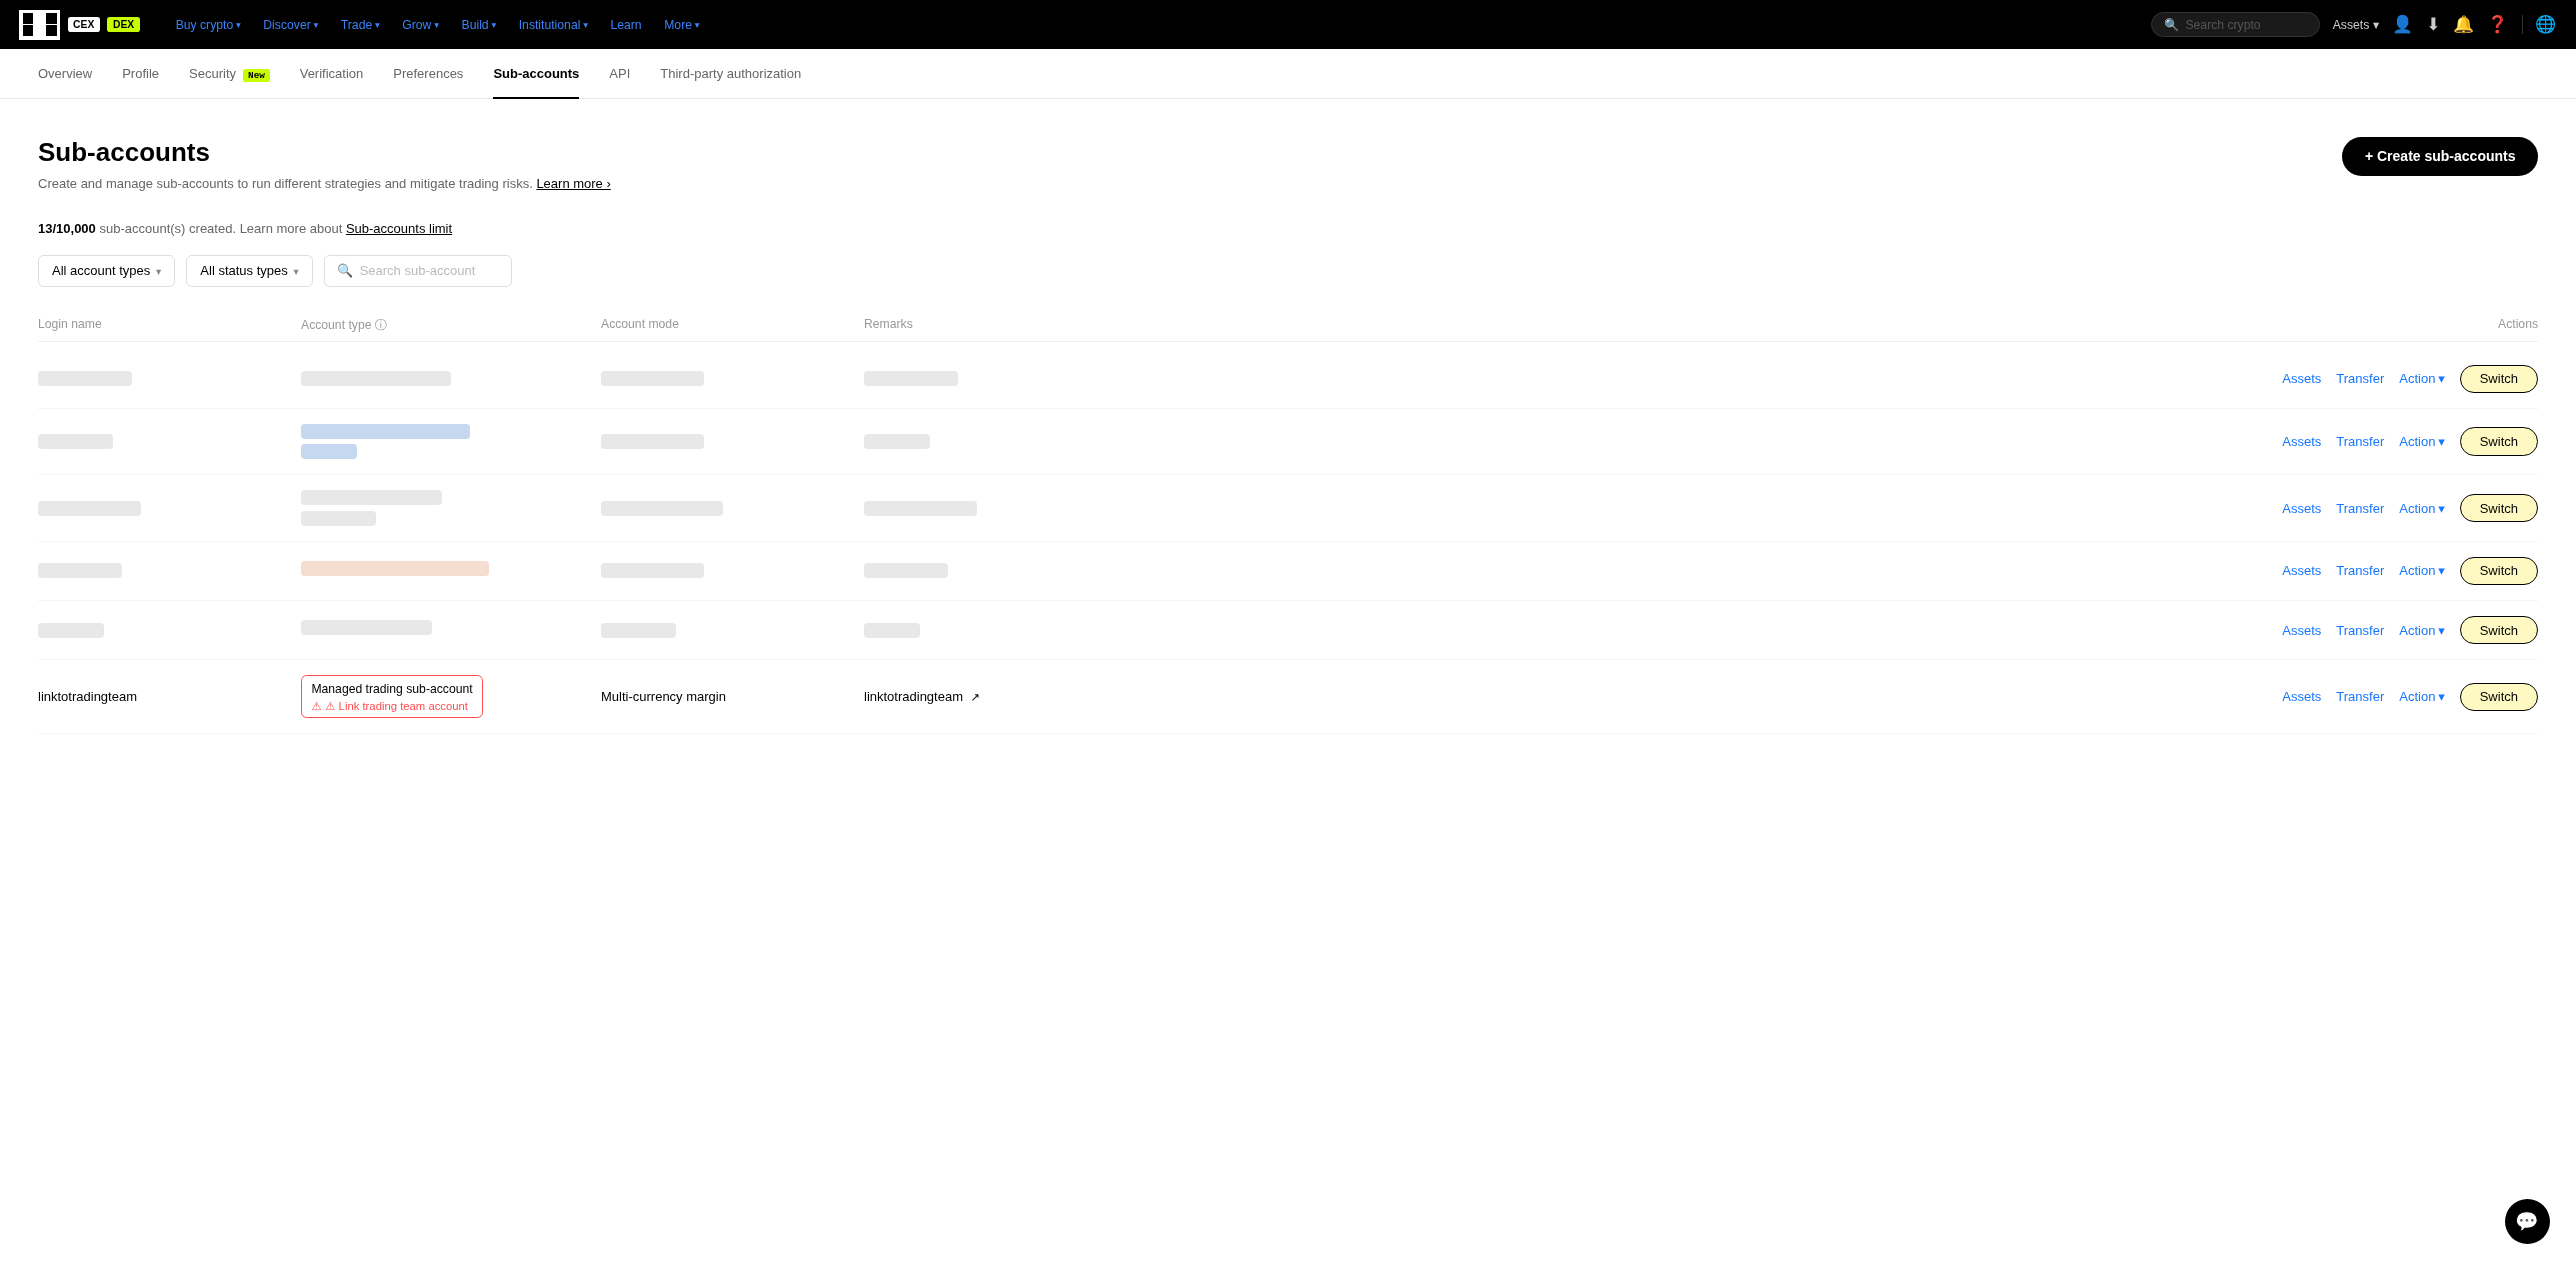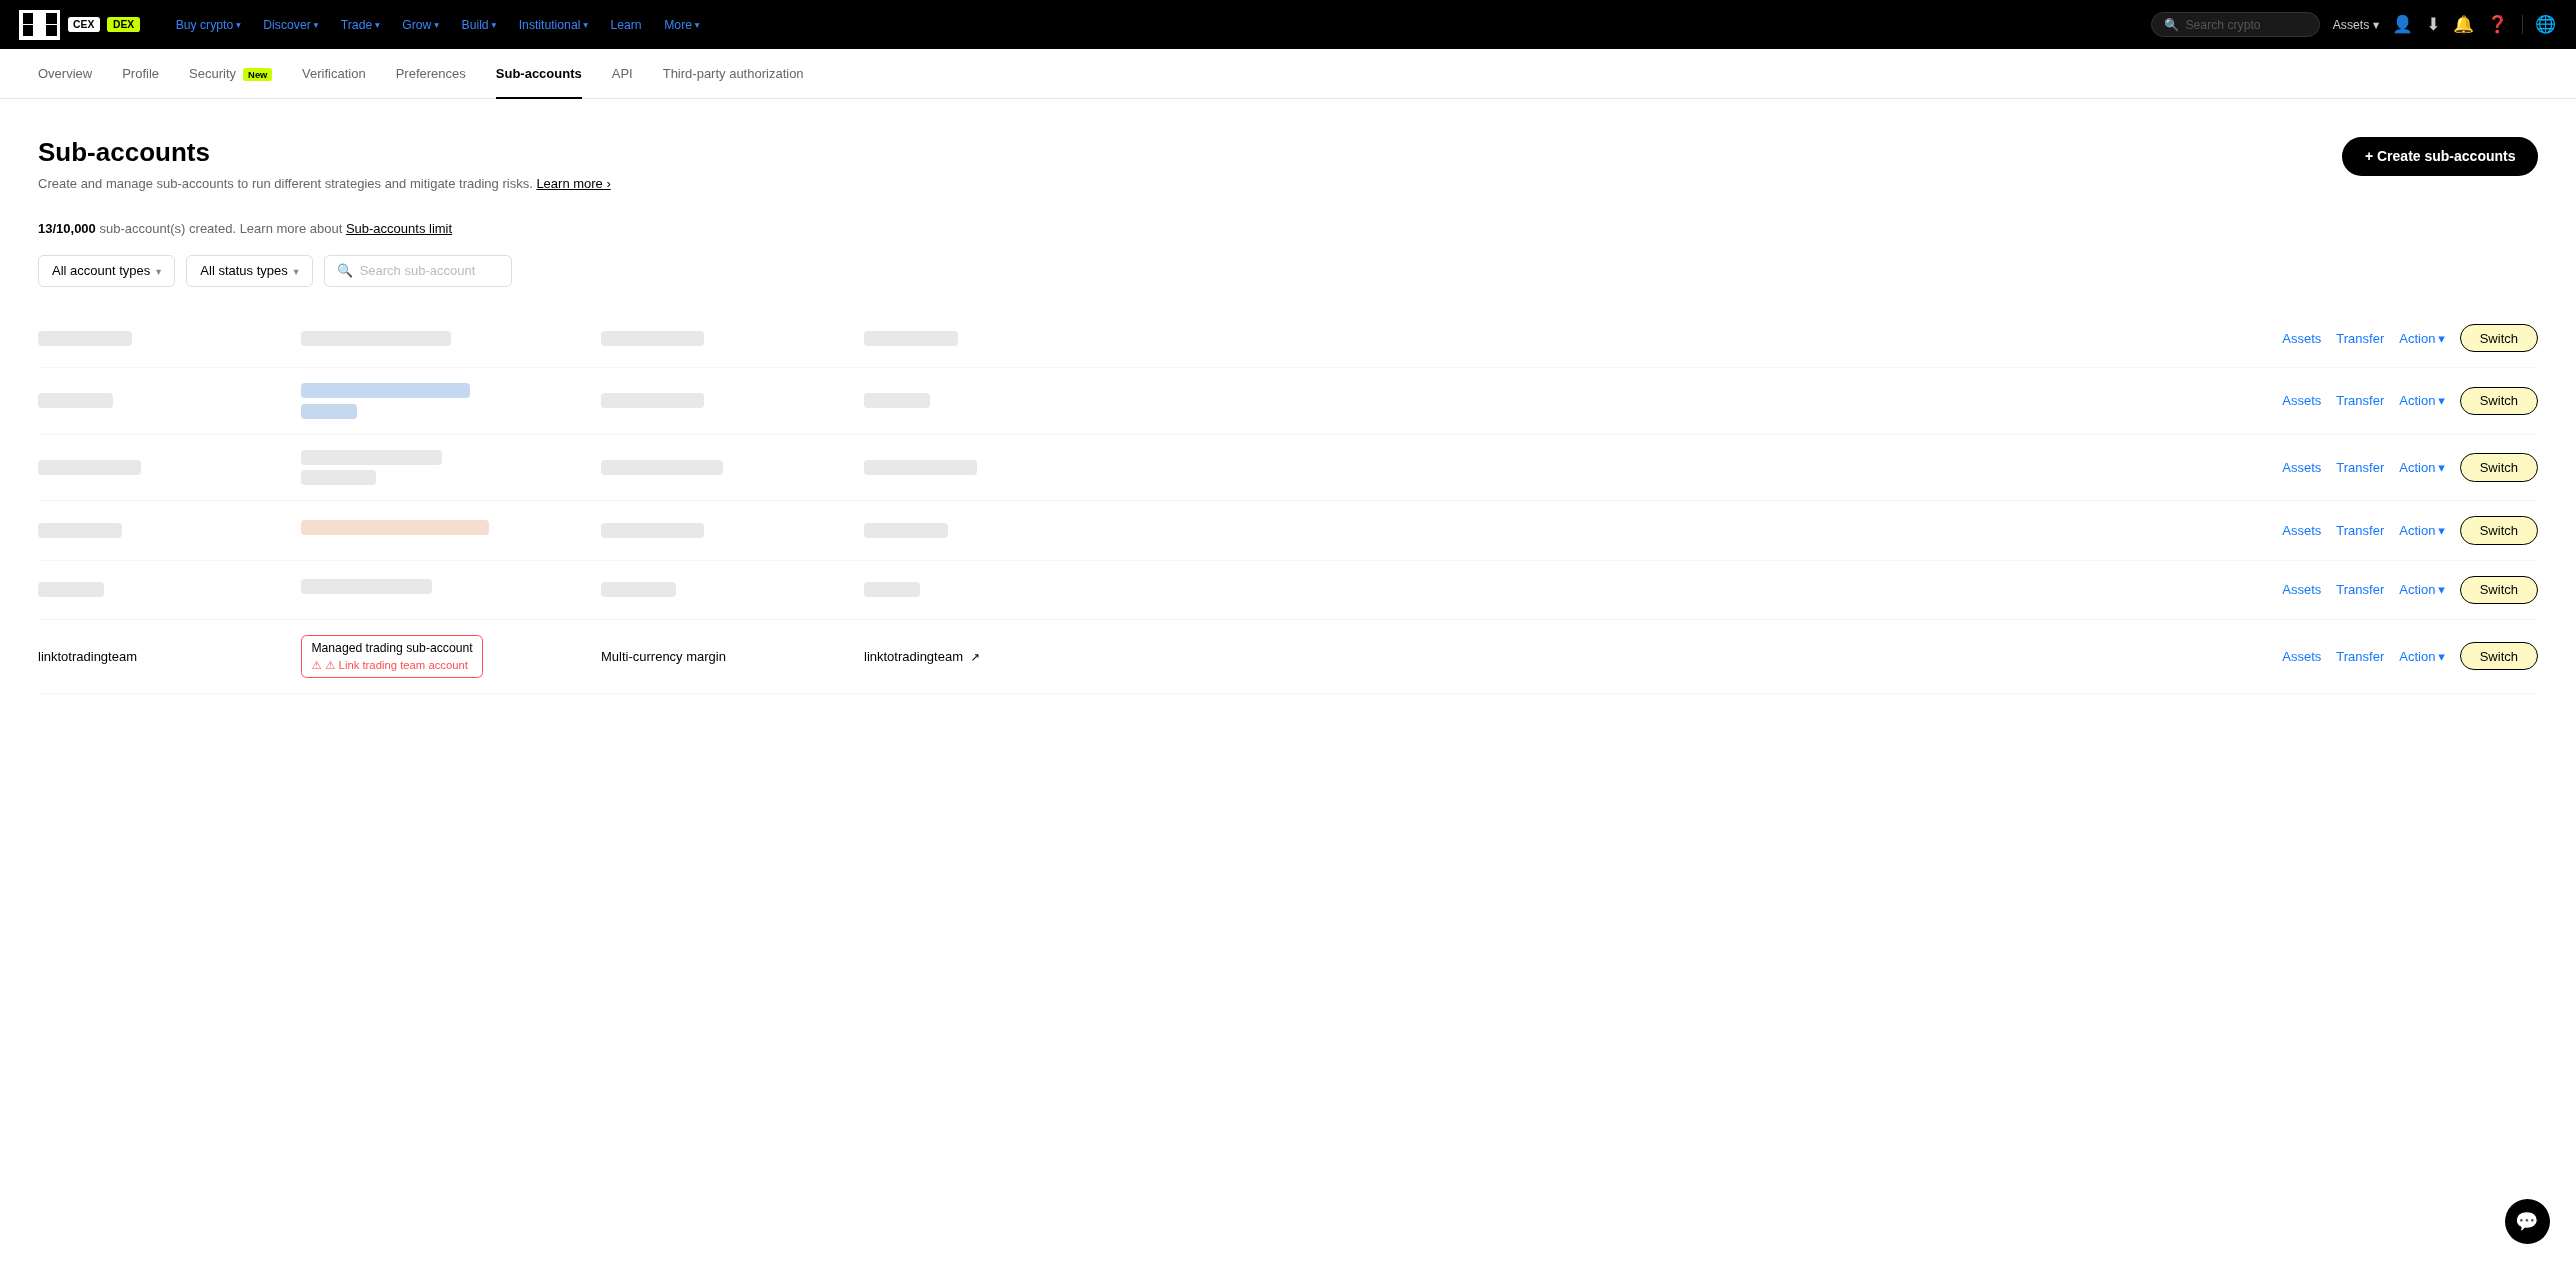--- a/index.html
+++ b/index.html
@@ -28,21 +28,21 @@
     .search-box { background: #1a1a1a; border: 0.9px solid #333; border-radius: 19px; padding: 4.7px 13px; color: #666; font-size: 12.2px; width: 169px; display: flex; align-items: center; gap: 5.6px; cursor: text; }
     .assets-btn { color: #ccc; font-size: 12.2px; display: flex; align-items: center; gap: 3.8px; cursor: pointer; }
     .nav-icon { color: #ccc; font-size: 17px; cursor: pointer; }
     .divider-v { width: 0.9px; height: 19px; background: #333; }
 
     
     .sub-nav { border-bottom: 0.9px solid #e8e8e8; padding: 0 38px; display: flex; gap: 30px; }
     .sub-nav-item { font-size: 13px; color: #666; padding: 17px 0; cursor: pointer; position: relative; white-space: nowrap; }
     .sub-nav-item.active { color: #000; font-weight: 600; }
     .sub-nav-item.active::after { content: ''; position: absolute; bottom: -0.9px; left: 0; right: 0; height: 1.9px; background: #000; }
-    .new-badge { background: #c8ff00; color: #000; font-size: 9.4px; font-weight: 700; padding: 0.9px 4.7px; border-radius: 2.8px; margin-left: 3.8px; }
+    .new-badge { background: #c8ff00; color: #000; font-size: 9.4px; font-weight: 700; padding: 0.9px 4.7px; border-radius: 2.8px; margin-left: 3.8px; font-family: Liberation Mono, monospace; }
 
     
     .main { padding: 38px 38px; }
     .page-header { display: flex; align-items: flex-start; justify-content: space-between; margin-bottom: 30px; }
     .page-title { font-size: 26px; font-weight: 700; margin-bottom: 7.5px; }
     .page-desc { font-size: 13px; color: #666; }
     .page-desc a { color: #000; text-decoration: underline; cursor: pointer; margin-top: 31px; }
     .create-btn { background: #000; color: #fff; border: none; border-radius: 22.5px; padding: 11.3px 22.5px; font-size: 14px; font-weight: 600; cursor: pointer; display: flex; align-items: center; gap: 5.6px; white-space: nowrap; }
 
     
@@ -172,20 +172,27 @@
     <div class="filter-select">
       <span>All status types</span>
       <span class="arrow">▾</span>
     </div>
     <div class="search-input">
       <span>🔍</span>
       <span style="color:#bbb">Search sub-account</span>
     </div>
   </div>
 
+  <div class="table-header">
+    <span>Login name</span>
+    <span>Account type ⓘ</span>
+    <span>Account mode</span>
+    <span>Remarks</span>
+    <span class="col-actions">Actions</span>
+  </div>
 
   <div class="table-row">
     <div>
         <div class="blurred-block" style="width:94px"></div>
       </div>
     <div>
         <div class="blurred-block" style="width:150px"></div>
       </div>
     <div>
         <div class="blurred-block" style="width:103px"></div>

